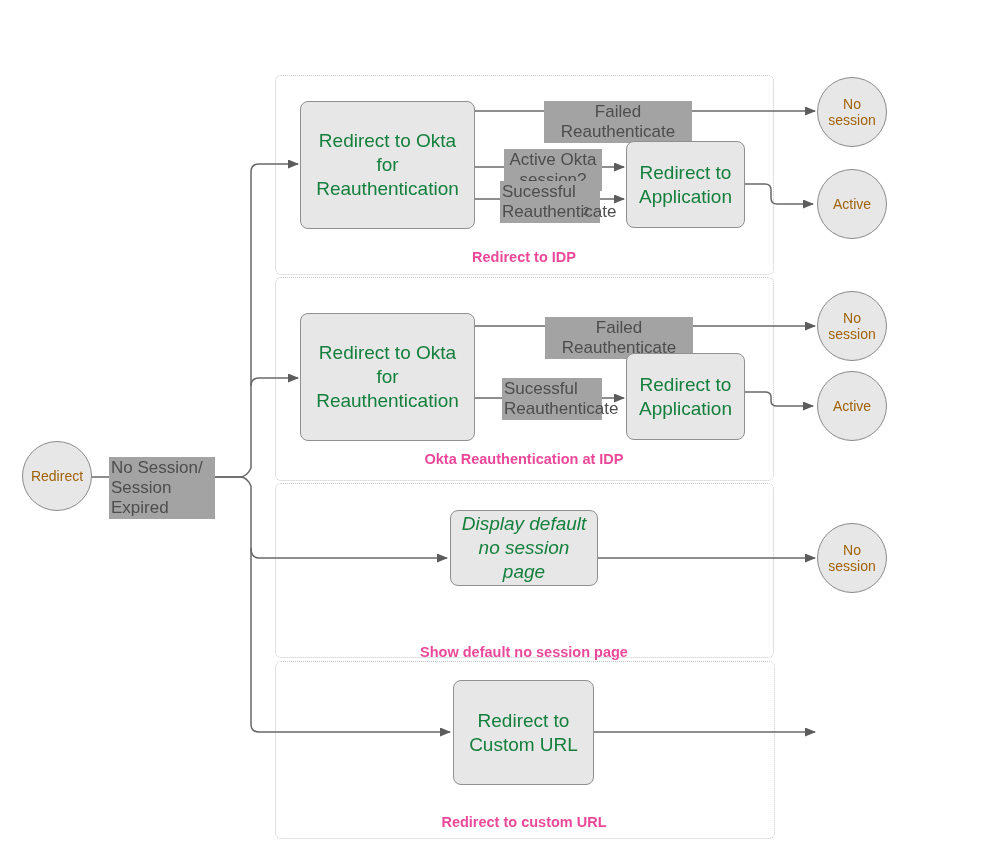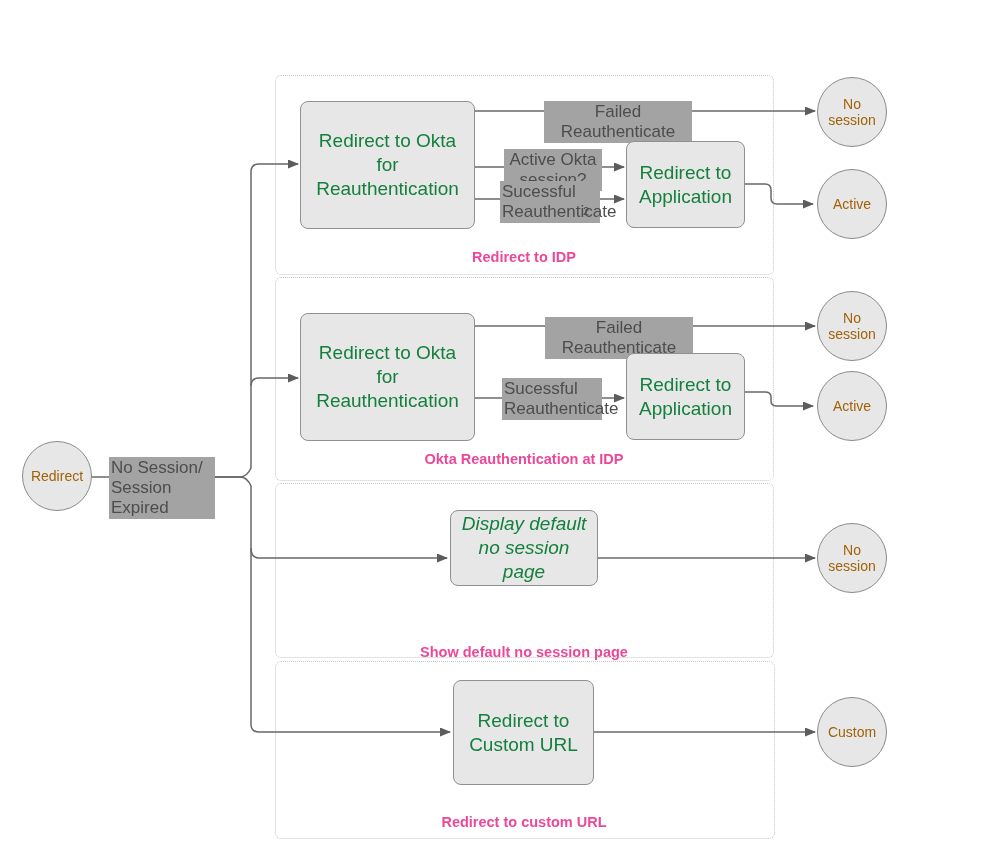--- a/index.html
+++ b/index.html
@@ -99,20 +99,19 @@
 
   <div class="circle" style="left:22px;top:441px;">Redirect</div>
   <div class="circle" style="left:817px;top:77px;">No
 session</div>
   <div class="circle" style="left:817px;top:169px;">Active</div>
   <div class="circle" style="left:817px;top:291px;">No
 session</div>
   <div class="circle" style="left:817px;top:371px;">Active</div>
   <div class="circle" style="left:817px;top:523px;">No
 session</div>
-  <div class="circle" style="left:817px;top:697px;">Custom</div>
 
   <div class="section-title" style="top:249px;">Redirect to IDP</div>
   <div class="section-title" style="top:451px;">Okta Reauthentication at IDP</div>
   <div class="section-title" style="top:644px;">Show default no session page</div>
   <div class="section-title" style="top:814px;">Redirect to custom URL</div>
 
 </div>
 
 </body></html>

